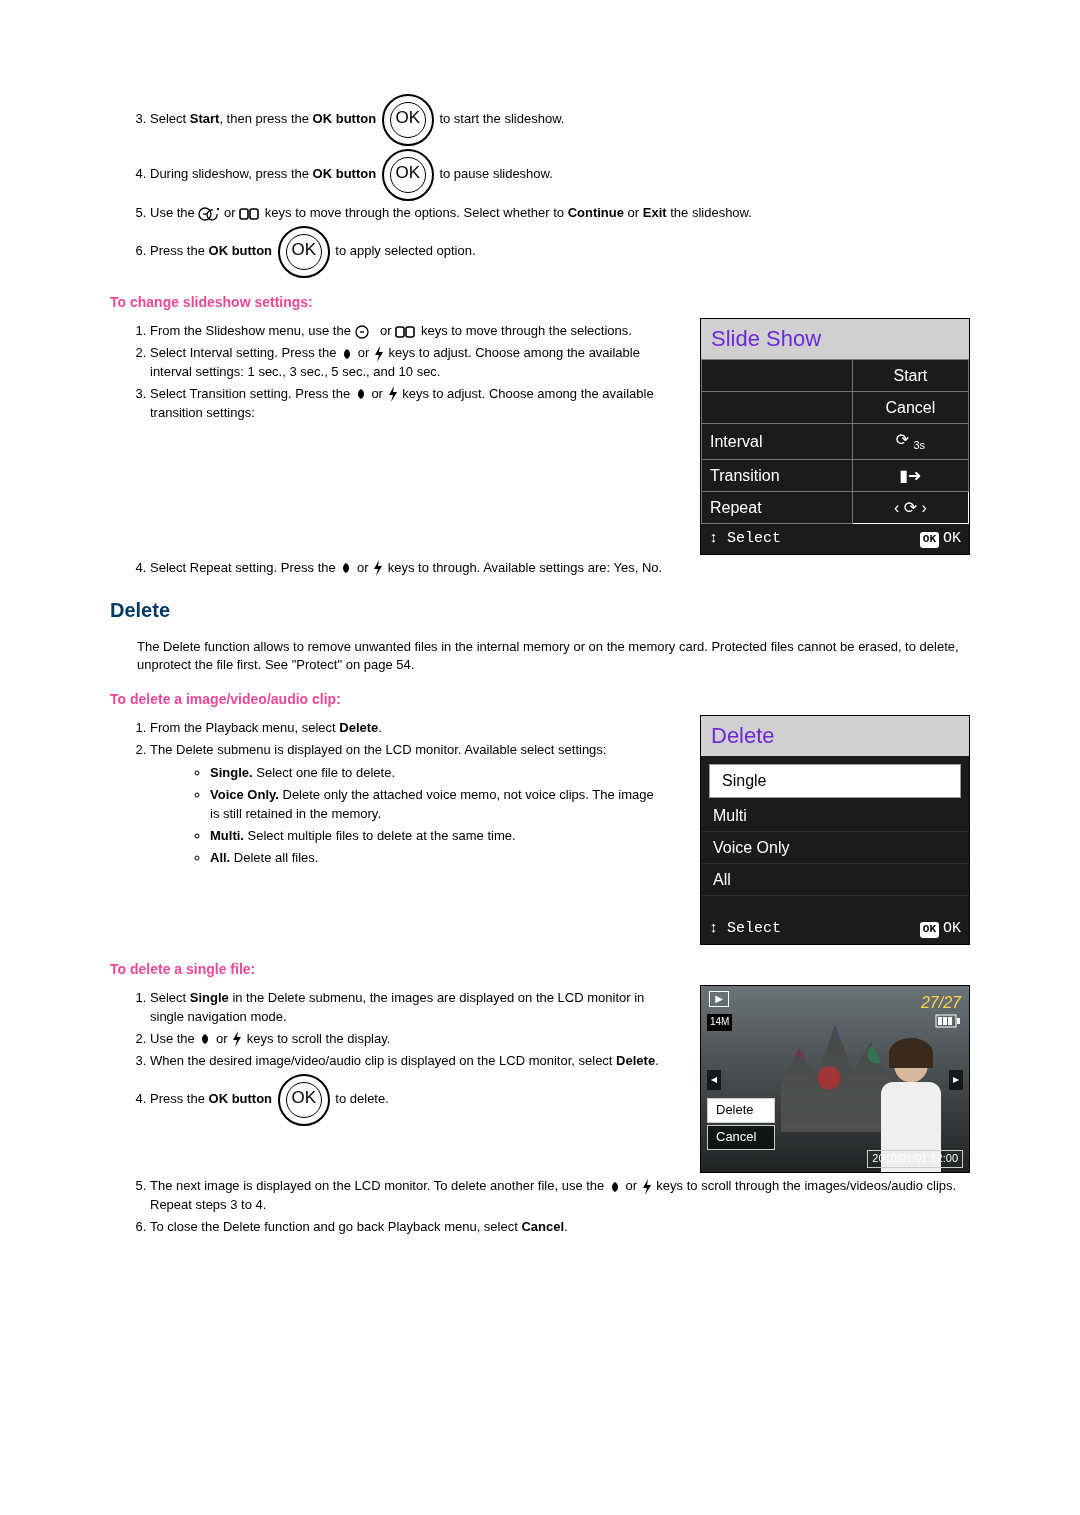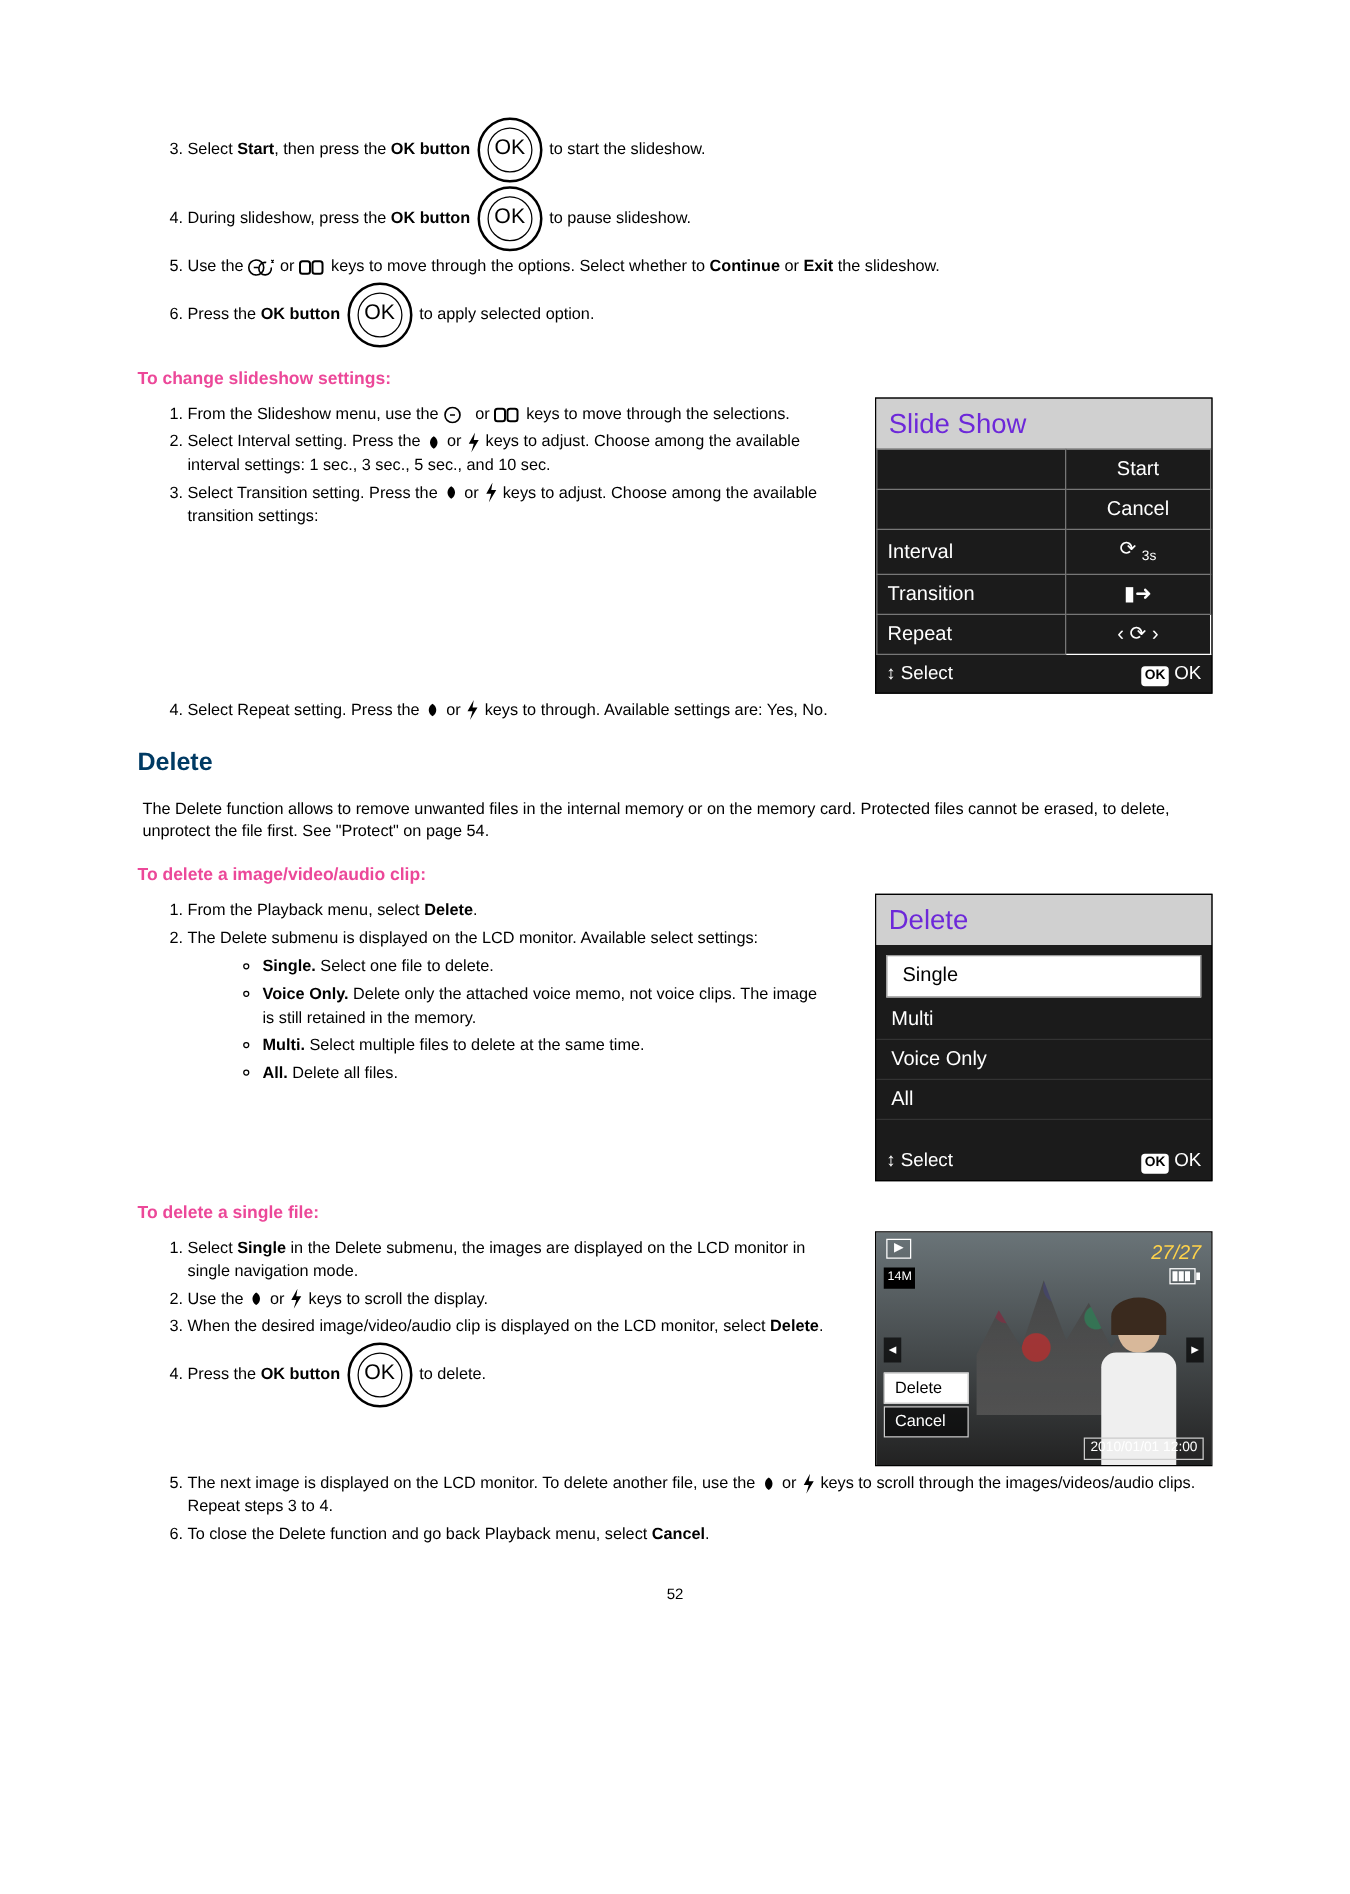--- a/index.html
+++ b/index.html
@@ -101,20 +101,21 @@
   .lcd td {
     border: 1px solid #777;
     padding: 4px 8px;
     font-size: 16px;
   }
   .lcd td.right { text-align: center; }
   .lcd .footer {
     display: flex;
     font-size: 15px;
     padding: 4px 8px;
+    font-family: Liberation Mono, monospace;
   }
   .lcd .footer span:first-child { flex:1; }
   .lcd .okpill {
     display: inline-block;
     background:#fff; color:#000;
     border-radius:3px;
     font-size:11px; padding:0 3px; margin-right:4px;
     font-weight:bold;
   }
   .lcd.del .item {
@@ -268,21 +269,21 @@
     <li>
       <span>Select Repeat setting. Press the </span><span class="fauxicon"><svg width="14" height="14">
             <path d="M7 2 C3 4 3 10 7 12 C11 10 11 4 7 2 Z" fill="#000"></path>
           </svg></span><span> or </span><span class="fauxicon"><svg width="12" height="16">
             <path d="M7 0 L2 9 H6 L4 16 L10 6 H6 Z" fill="#000"></path>
           </svg></span><span> keys to through. Available settings are: Yes, No.</span>
     </li>
   </ol>
 
   <h2>Delete</h2>
-  <p style="margin-left:4px">The Delete function allows to remove unwanted files in the internal memory or on the memory card. Protected files cannot be erased, to delete, unprotect the file first. See "Protect" on page 54.</p>
+  <p style="margin-left:27px">The Delete function allows to remove unwanted files in the internal memory or on the memory card. Protected files cannot be erased, to delete, unprotect the file first. See "Protect" on page 54.</p>
 
   <h3>To delete a image/video/audio clip:</h3>
   <div class="row">
     <div class="col-text">
       <ol>
         <li>
           <span>From the Playback menu, select </span><b>Delete</b><span>.</span>
         </li>
         <li>
           <span>The Delete submenu is displayed on the LCD monitor. Available select settings:</span>
@@ -371,14 +372,13 @@
             <path d="M7 2 C3 4 3 10 7 12 C11 10 11 4 7 2 Z" fill="#000"></path>
           </svg></span><span> or </span><span class="fauxicon"><svg width="12" height="16">
             <path d="M7 0 L2 9 H6 L4 16 L10 6 H6 Z" fill="#000"></path>
           </svg></span><span> keys to scroll through the images/videos/audio clips. Repeat steps 3 to 4.</span>
     </li>
     <li>
       <span>To close the Delete function and go back Playback menu, select </span><b>Cancel</b><span>.</span>
     </li>
   </ol>
 
-  <div class="pagenum">52</div>
 </div>
 
 </body></html>

